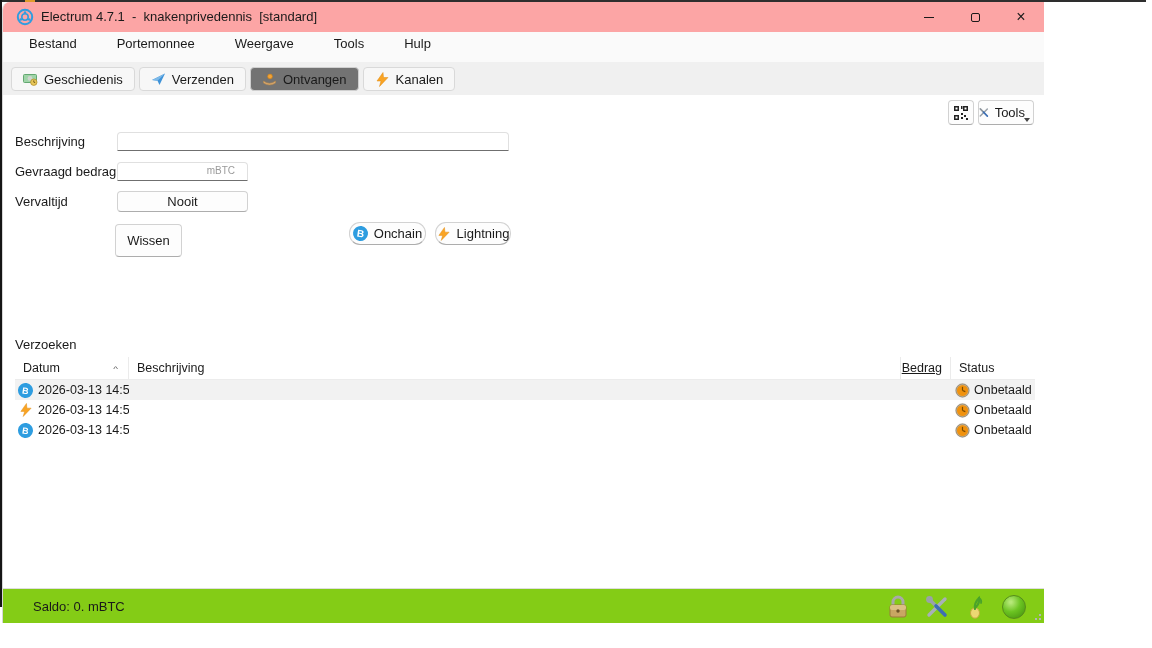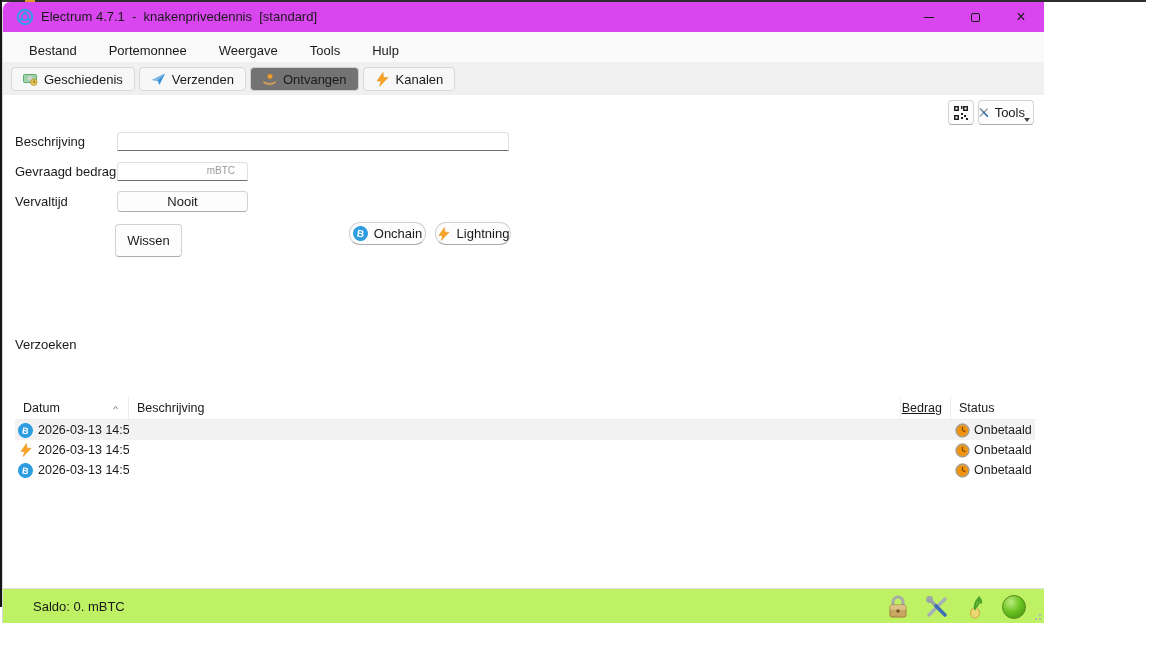--- a/index.html
+++ b/index.html
@@ -10,31 +10,31 @@
   
   .desktop-top-line { position:absolute; left:0; top:0; width:1146px; height:2px; background:#2e2e2e; }
   .desktop-orange   { position:absolute; left:25px; top:0; width:10px; height:3px; background:#e09b2d; }
   .desktop-left-line{ position:absolute; left:0; top:0; width:2px; height:607px; background:#151515; }
 
   .window { position:absolute; left:2px; top:2px; width:1042px; height:621px;
             background:#ffffff; border-radius:8px 0 0 0; overflow:hidden;
             border-left:1px solid #d7d7d7; }
 
   
-  .titlebar { position:relative; height:30px; background:#d946ef;text-align:right; }
+  .titlebar { position:relative; height:30px; background:#fca5a5;text-align:right; }
   .app-logo { position:absolute; left:13px; top:6px; width:18px; height:18px; }
   .title-text { position:absolute; left:38px; top:7px; font-size:13px; white-space:pre; }
   .win-controls { position:absolute; right:0; top:0; height:30px; display:flex; align-items:center; }
   .win-btn { width:46px; height:30px; display:flex; align-items:center; justify-content:center; cursor:default; }
   .glyph-min { width:10px; height:1px; background:#1a1a1a; }
   .glyph-max { width:9px; height:9px; border:1px solid #1a1a1a; border-radius:2px; }
   .glyph-close { font-size:16px; line-height:16px; }
 
   
-  .menubar { position:relative; height:30px; background:#fafafa; display:flex; align-items:flex-end; padding-left:16px; gap:0; }
+  .menubar { position:relative; height:30px; background:#fafafa; display:flex; align-items:flex-start; padding-left:16px; gap:8px; }
   .menu-item { font-size:13px; padding:4px 10px; margin-right:12px; border-radius:3px; }
 
   
   .tabbar { position:relative; height:33px; background:#f0f0f0; display:flex; align-items:flex-start; padding:5px 0 0 8px; }
   .tab { height:24px; display:flex; align-items:center; gap:6px; padding:0 11px;
          background:#f7f7f7; border:1px solid #d9d9d9; border-radius:4px; margin-right:4px; font-size:13px; }
   .tab.active { background:#737373; border-color:#d0d0d0; }
   .tab .ticon { width:15px; height:15px; display:inline-flex; }
 
   
@@ -67,35 +67,35 @@
   .address-box { position:absolute; top:38px; left:838px; width:187px; height:190px; background:#fff;
                  border:1px solid #e4e4e4; border-bottom:2px solid #d5d5d5;
                  font-family:"DejaVu Sans Mono","Liberation Mono",monospace; font-size:12px; line-height:15px;
                  padding:6px 5px; word-break:break-all; color:#111; }
 
   .section-label { position:absolute; top:242px; left:12px; font-size:13px; }
 
   
   .rtable { position:absolute; top:262px; left:12px; width:1020px; }
   .rhead { display:grid; grid-template-columns:114px 772px 50px 84px; height:23px; align-items:center;
-           border-bottom:1px solid #ececec; font-size:12.5px;margin-top:40px; }
+           border-bottom:1px solid #ececec; font-size:12.5px; }
   .rhead .hc { padding:0 8px; height:100%; display:flex; align-items:center; border-right:1px solid #ebebeb; }
   .rhead .hc:last-child { border-right:none; }
   .hc.bedrag { justify-content:flex-end;text-decoration:underline; }
   .sort-ind { margin-left:auto; margin-right:2px; font-size:10px; color:#555; transform:scaleY(0.8); }
   .rrow { display:grid; grid-template-columns:114px 772px 50px 84px; height:20px; align-items:center; font-size:12.5px; }
   .rrow.alt { background:#f2f2f2; }
   .cell { padding:0 4px; display:flex; align-items:center; gap:5px; overflow:hidden; white-space:nowrap; }
   .cell.datum { padding-left:3px; }
   .row-icon { width:15px; height:15px; flex:0 0 15px; display:inline-flex; align-items:center; justify-content:center; }
   .row-icon .btc-circle { width:15px; height:15px; font-size:9px; }
   .status-cell { gap:4px; }
 
   
-  .statusbar { position:absolute; left:0; bottom:0; width:100%; height:35px; background:#bef264;
+  .statusbar { position:absolute; left:0; bottom:0; width:100%; height:35px; background:#84cc16;
                border-top:1px solid #dedede; }
   .balance { position:absolute; left:30px; top:10px; font-size:13px; }
   .sb-icons { position:absolute; right:18px; top:5px; display:flex; align-items:center; gap:14px; }
   .sb-icon { width:25px; height:25px; display:flex; align-items:center; justify-content:center; }
   .green-ball { width:24px; height:24px; border-radius:50%;
                 background:radial-gradient(circle at 35% 28%, #b6e878 5%, #6cc422 45%, #4d9c12 85%);
                 border:1px solid #568c1c; }
   .resize-grip { position:absolute; right:3px; bottom:3px; width:8px; height:8px; }
   .resize-grip i { position:absolute; width:2px; height:2px; background:#b5b5b5; }
   .resize-grip i:nth-child(1){ right:0; bottom:0; }

